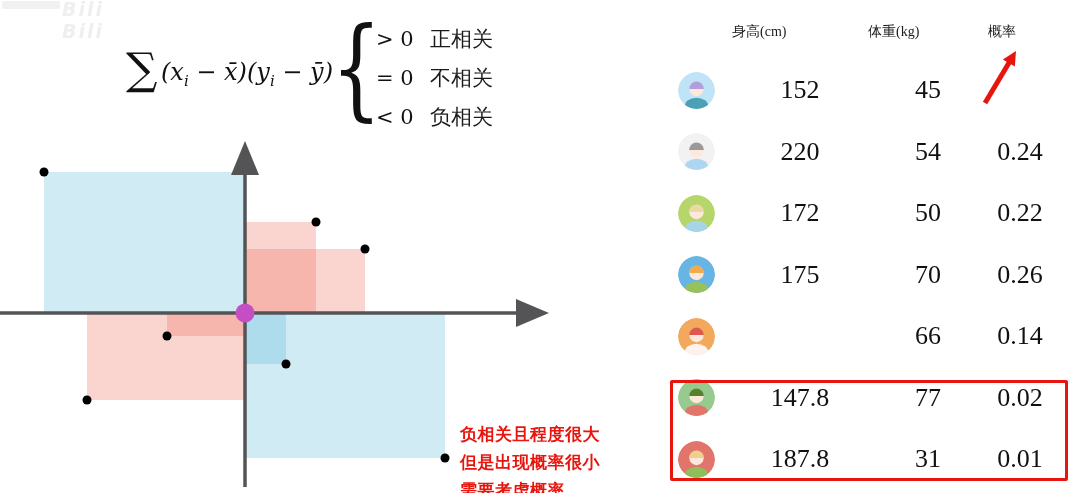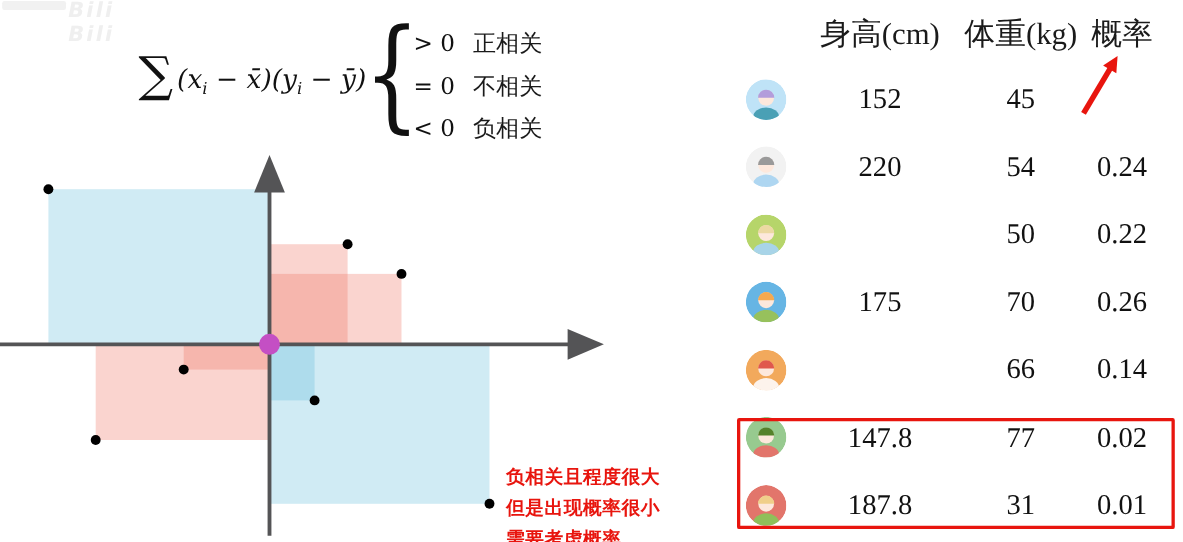--- a/index.html
+++ b/index.html
@@ -23,21 +23,21 @@
   .case-row{height:39px;display:flex;align-items:center;font-size:21px;white-space:nowrap;}
   .cond{display:inline-block;width:44px;font-family:"DejaVu Serif", serif;font-style:normal;}
   .clabel{display:inline-block;margin-left:10px;font-size:21px;color:#1a1a1a;}
 
   
   #plot{position:absolute;left:0;top:0;width:1075px;height:493px;}
 
   
   .htable{position:absolute;left:660px;top:15px;width:415px;height:478px;}
   .thead{position:absolute;left:0;top:0;width:100%;height:34px;}
-  .th{position:absolute;top:0;height:34px;line-height:34px;text-align:center;font-size:28px;color:#1a1a1a;}
+  .th{position:absolute;top:0;height:34px;line-height:34px;font-size:14px;color:#1a1a1a;}
   .col-av{left:0;width:72px;}
   .col-h{left:72px;width:136px;}
   .col-w{left:208px;width:120px;}
   .col-p{left:328px;width:64px;}
   .trow{position:absolute;left:0;width:100%;height:60px;}
   .cell{position:absolute;top:0;height:60px;display:flex;align-items:center;justify-content:center;
         font-size:26px;color:#111;}
   .red-box{position:absolute;left:10px;top:365px;width:392px;height:95px;border:3px solid #e8150e;border-radius:2px;}
 
   
@@ -154,20 +154,21 @@
                 </clipPath>
               </defs>
               <g clip-path="url(#cp2)">
                 <circle cx="18" cy="18" r="18" fill="#b6d56a"></circle>
                 <ellipse cx="18" cy="33.5" rx="11.5" ry="8.5" fill="#a8d4e8"></ellipse>
                 <circle cx="18" cy="16.5" r="7" fill="#fde8dc"></circle>
                 <path d="M10.8,16.5 A7.2,7.2 0 0 1 25.2,16.5 Z" fill="#ecd9a2"></path>
               </g>
             </svg>
           </div>
+          <div class="cell col-h">172</div>
           <div class="cell col-w">50</div>
           <div class="cell col-p">0.22</div>
         </div>
         <div class="trow" style="top: 229.5px;">
           <div class="cell col-av">
             <svg width="37" height="37" viewBox="0 0 36 36">
               <defs>
                 <clipPath id="cp3">
                   <circle cx="18" cy="18" r="18"></circle>
                 </clipPath>

